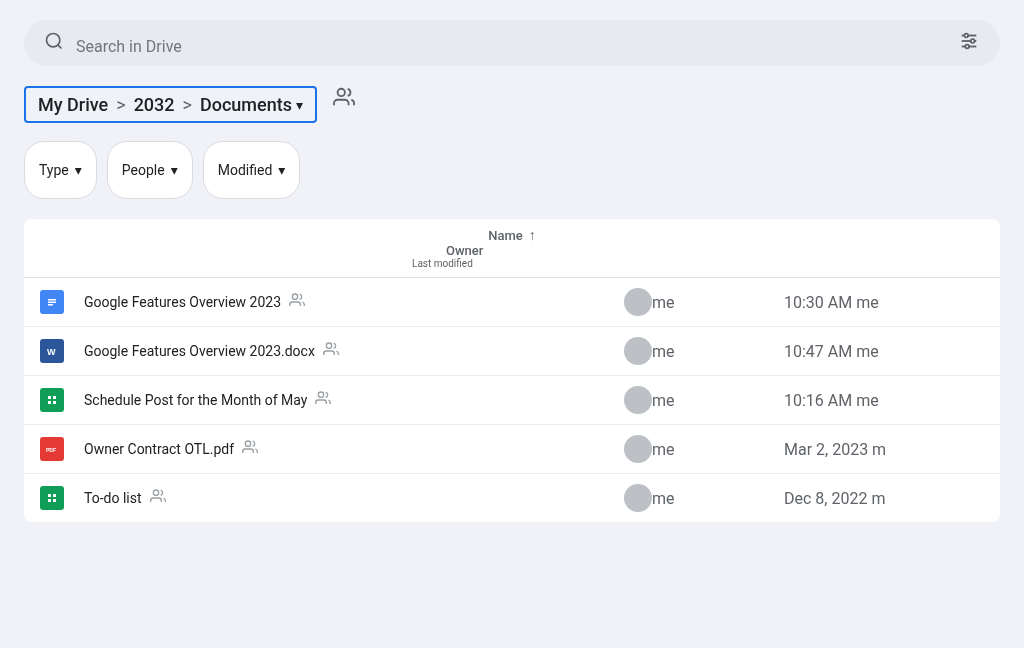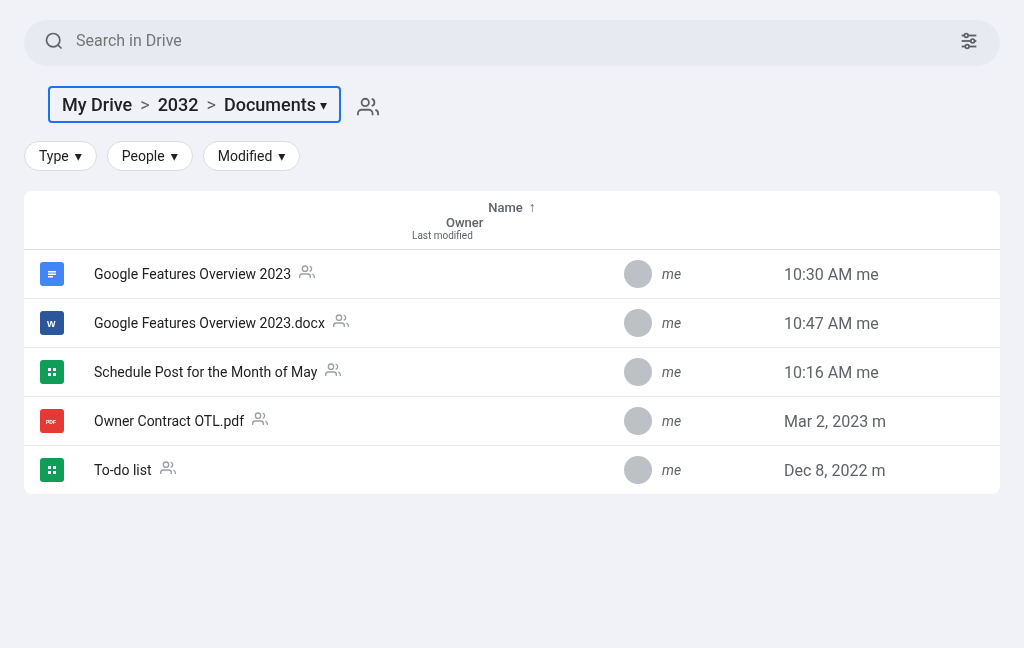--- a/index.html
+++ b/index.html
@@ -23,21 +23,21 @@
       align-items: center;
       justify-content: space-between;
       background: #e8eaf2;
       border-radius: 24px;
       padding: 10px 20px;
       margin-bottom: 20px;
     }
 
     .search-left {
       display: flex;
-      align-items: flex-start;
+      align-items: flex-end;
       gap: 12px;
       flex: 1;
     }
 
     .search-icon-svg {
       color: #5f6368;
       font-size: 20px;
     }
 
     .search-input-text {
@@ -52,24 +52,23 @@
 
     .filter-icon {
       color: #5f6368;
       font-size: 18px;
       cursor: pointer;
     }
 
     
     .breadcrumb-bar {
       display: flex;
-      align-items: flex-end;
+      align-items: flex-start;
       gap: 10px;
       margin-bottom: 18px;
-      margin-left: 24px;
     }
 
     .breadcrumb-outline {
       display: flex;
       align-items: center;
       border: 2px solid #1a73e8;
       border-radius: 4px;
       padding: 6px 12px;
       gap: 8px;
     }
@@ -115,21 +114,21 @@
       gap: 10px;
       margin-bottom: 20px;
     }
 
     .filter-btn {
       display: flex;
       align-items: center;
       gap: 6px;
       border: 1px solid #dadce0;
       border-radius: 20px;
-      padding: 6px 14px;
+      padding: 20px 14px;
       background: white;
       font-size: 14px;
       color: #202124;
       cursor: pointer;
       font-family: inherit;
     }
 
     .table-header {
       display: flex;
       align-items: center;
@@ -178,21 +177,21 @@
 
     .file-row:last-child {
       border-bottom: none;
       padding-left: 16px;
     }
 
     .file-name-cell {
       flex: 1;
       display: flex;
       align-items: center;
-      gap: 30px;
+      gap: 20px;
     }
 
     .file-icon {
       width: 24px;
       height: 24px;
       border-radius: 3px;
       display: flex;
       align-items: center;
       justify-content: center;
       font-size: 14px;
@@ -216,24 +215,22 @@
 
     .shared-icon {
       color: #9aa0a6;
       font-size: 16px;
     }
 
     .owner-cell {
       width: 160px;
       display: flex;
       align-items: center;
-      gap: 10px;
-      font-size: 14px;
-      color: #5f6368;
-      font-style: italic;
+      font-size: 16px;
+      color: #5f6368;
     }
 
     .avatar {
       width: 28px;
       height: 28px;
       border-radius: 50%;
       background: #bdc1c6;
       flex-shrink: 0;
     }
 

